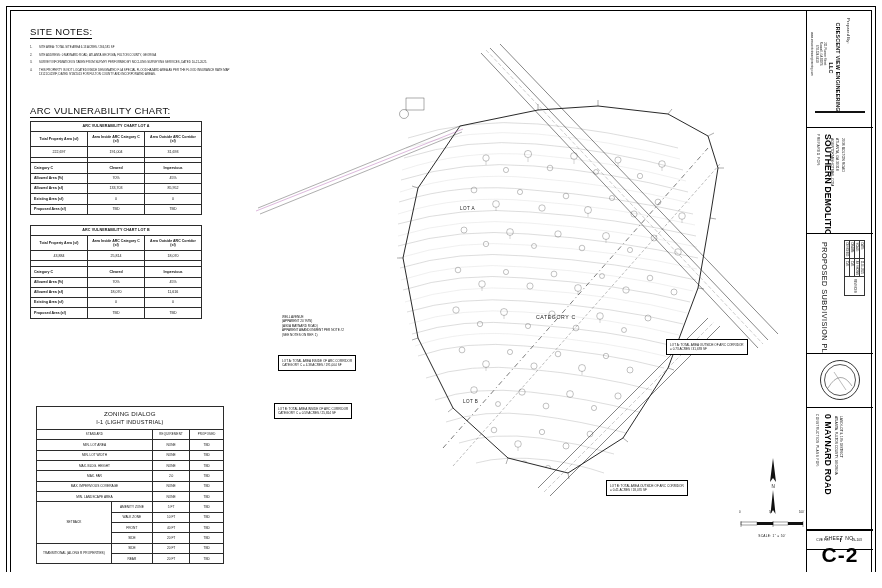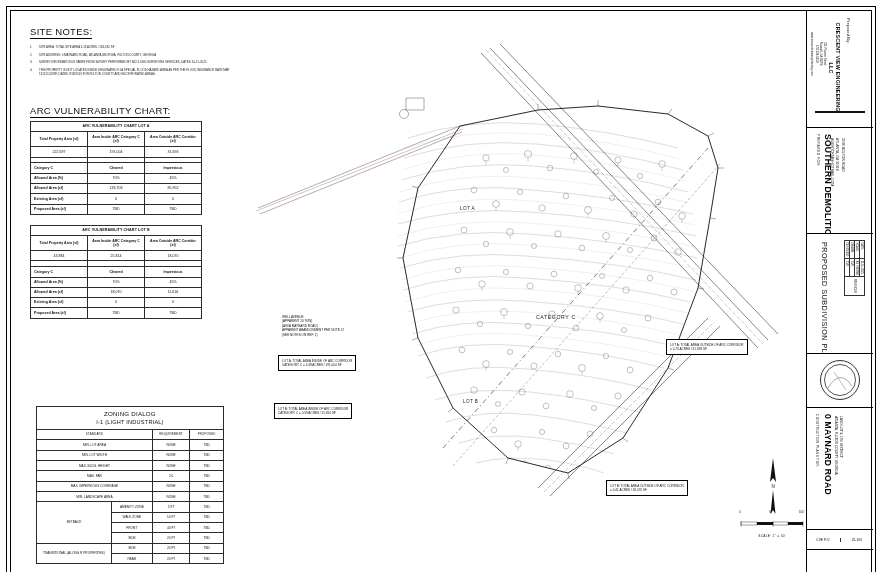--- a/index.html
+++ b/index.html
@@ -712,15 +712,19 @@
       </div>
     </div>
 
     <div class="tb-cell" style="top:520px; height:20px;">
       <div style="display:flex; height:100%; align-items:center;">
         <div style="flex:1; text-align:center; font-size:3.2px; border-right:0.6px solid #333;">CVE PJ #</div>
         <div style="flex:1; text-align:center; font-size:3.2px;">25-103</div>
       </div>
     </div>
 
+    <div id="sheetno-box">
+      <div id="sheetno-label">SHEET NO.</div>
+      <div id="sheetno-value">C-2</div>
+    </div>
   </div>
 
 </div>
 
 </body></html>

